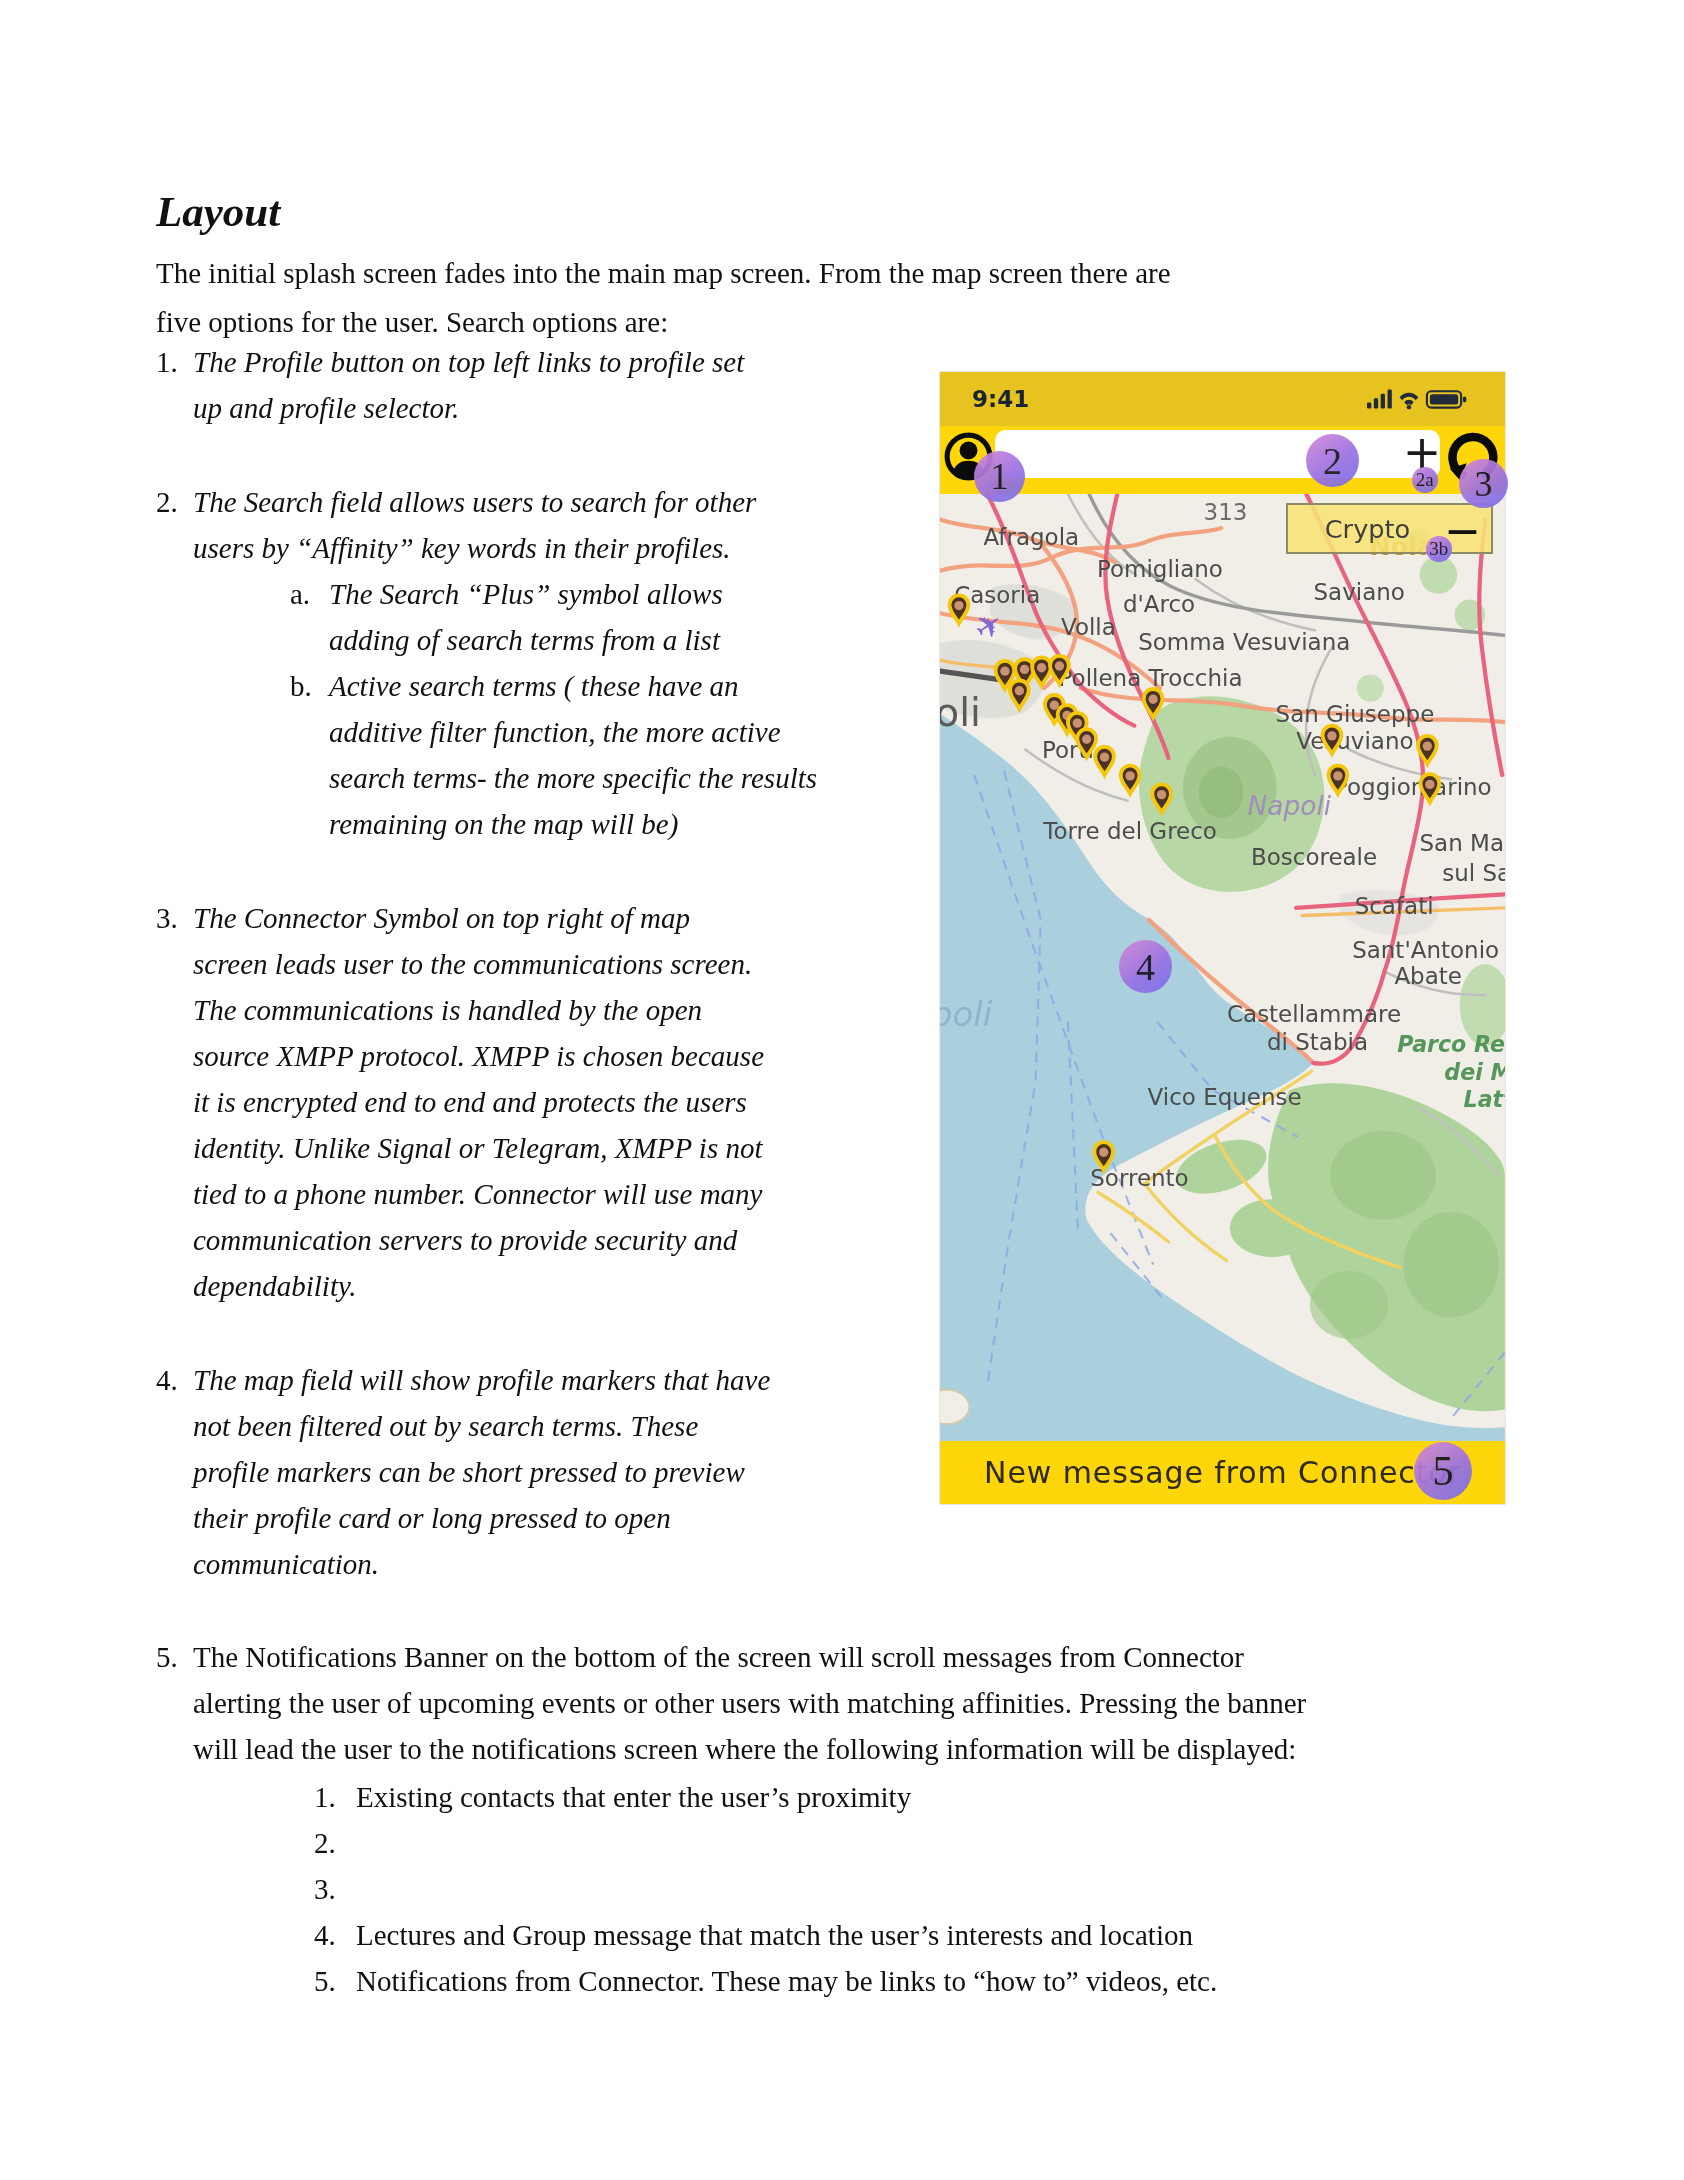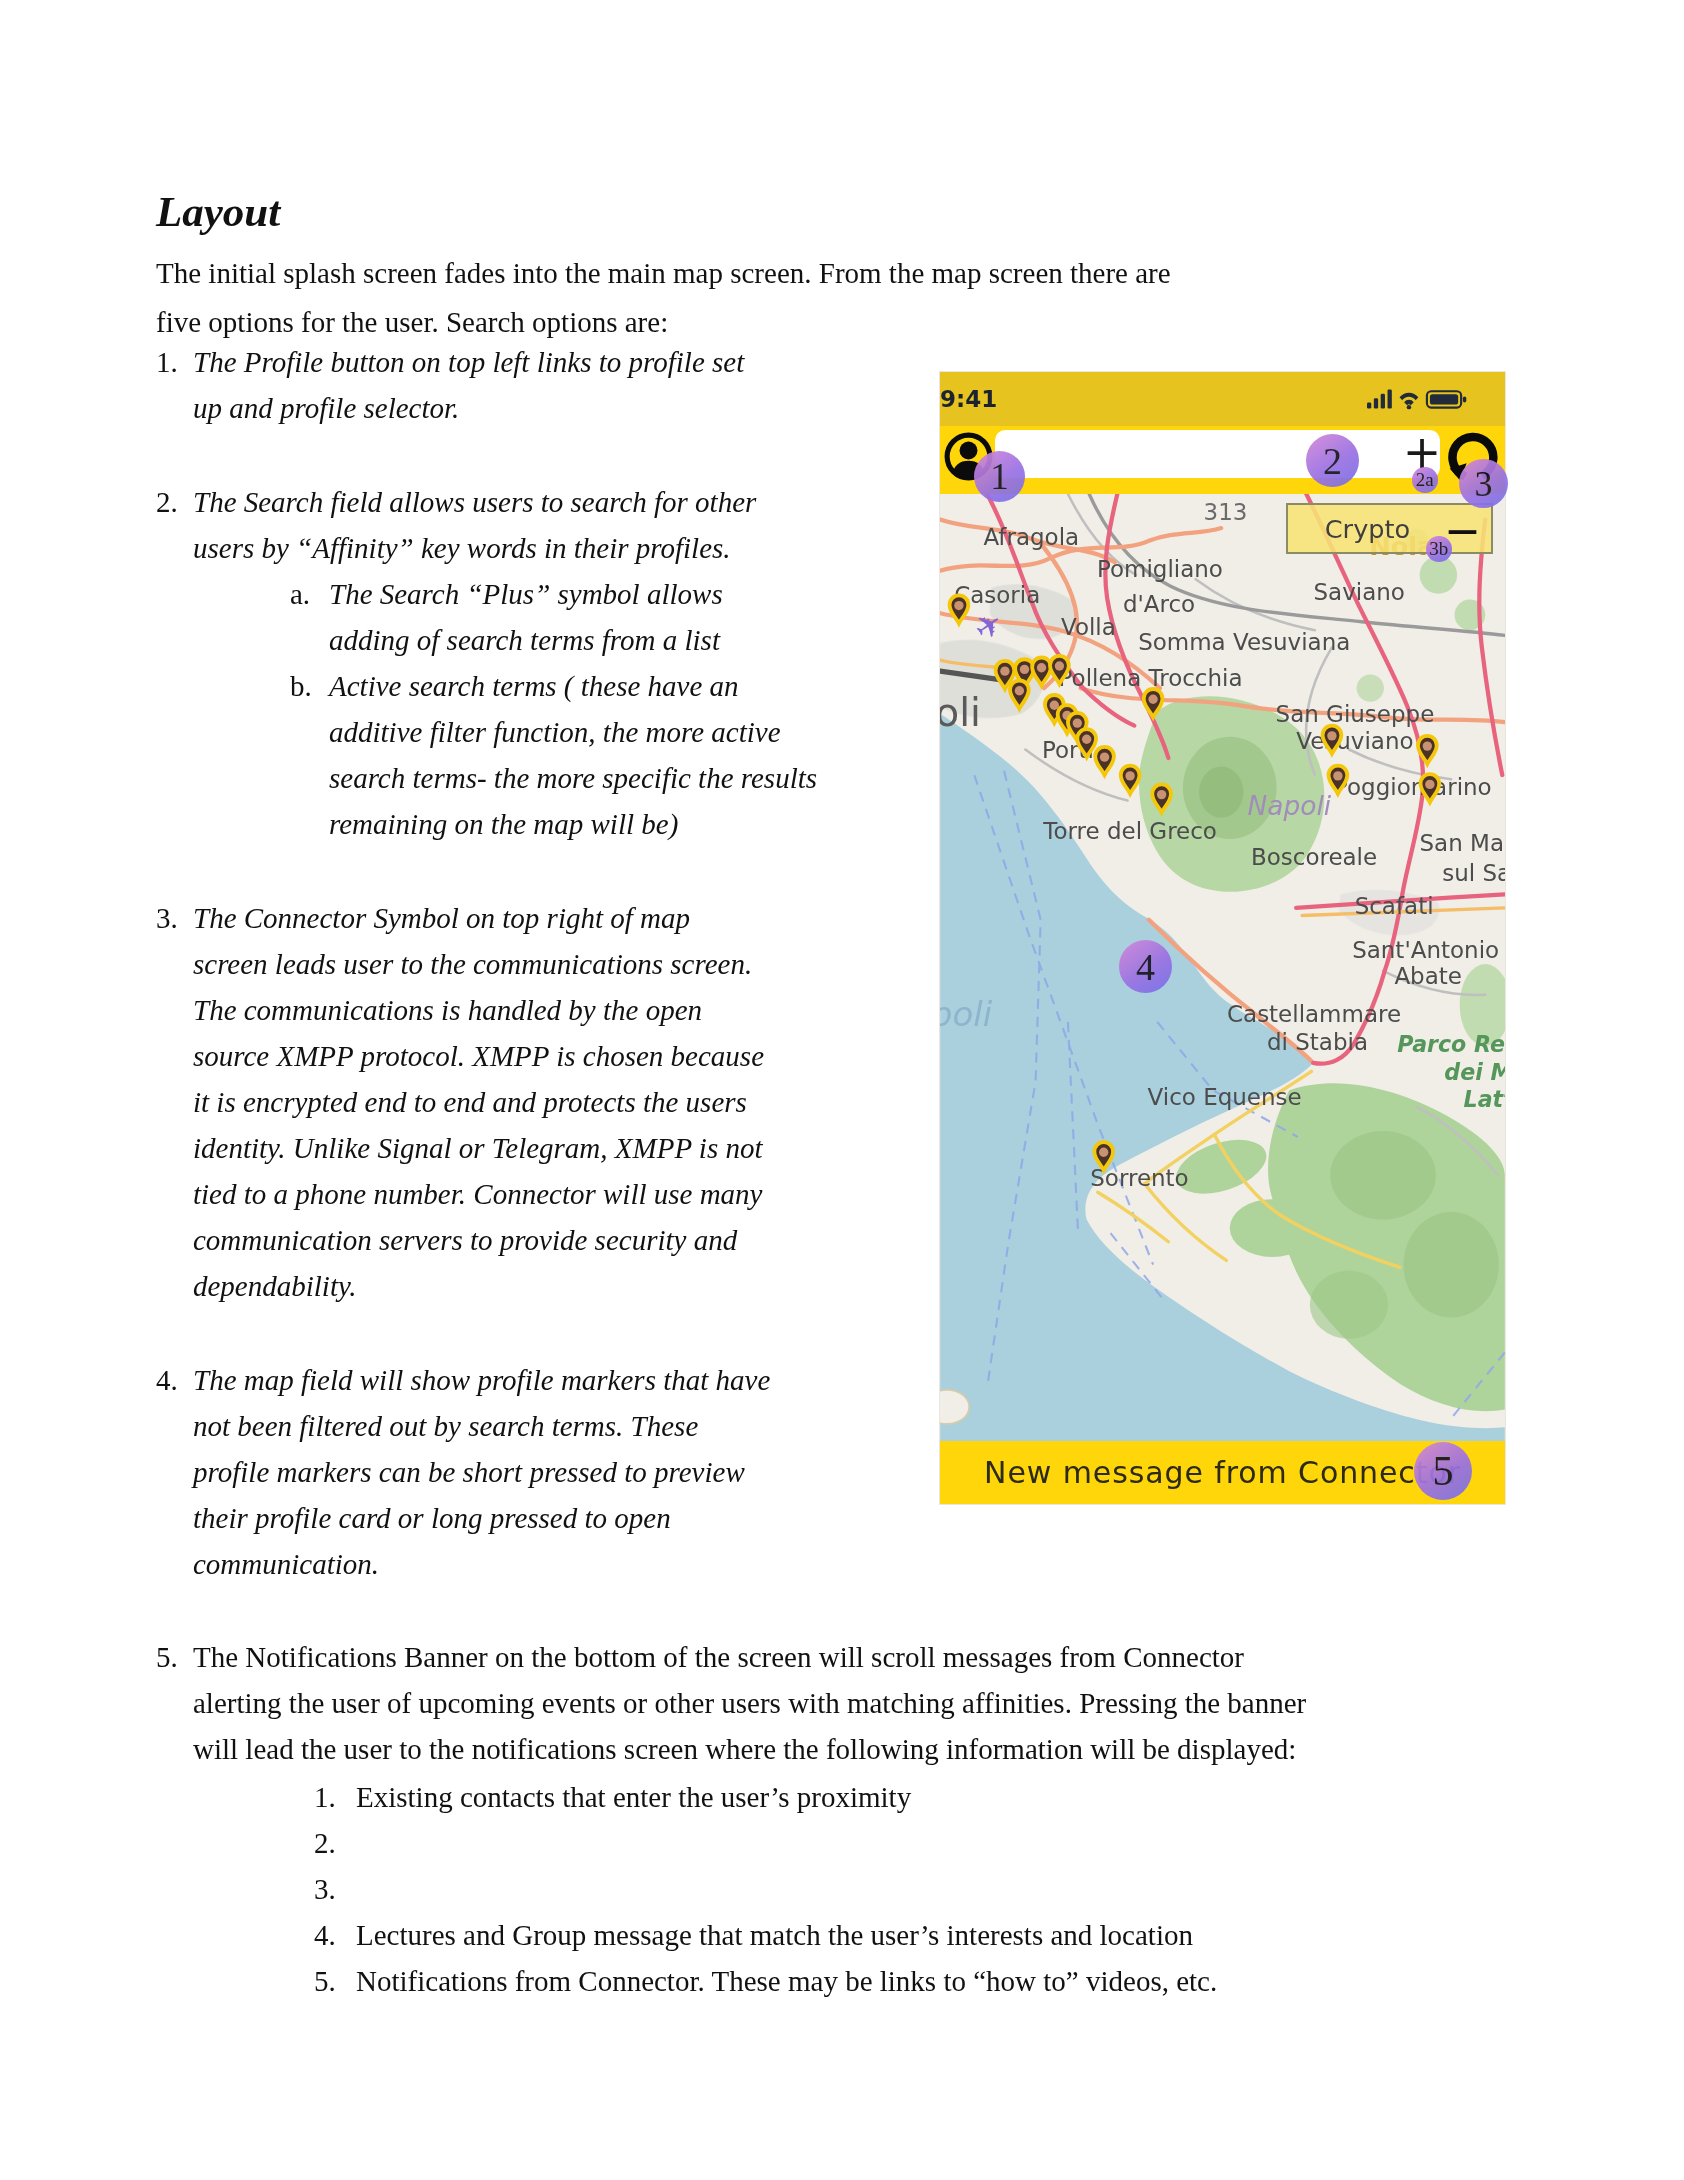--- a/index.html
+++ b/index.html
@@ -22,21 +22,21 @@
   .wide-item .num{width:37px;flex:0 0 37px;}
   .wide-item .txt{white-space:pre-line;}
   .sub-list{margin-top:1.7px;}
   .sub-li{display:flex;margin-left:121px;line-height:46px;}
   .sub-li .snum{width:42px;flex:0 0 42px;}
 
   
   .phone{position:absolute;left:940px;top:372px;width:565px;height:1132px;
          z-index:1;font-family:"DejaVu Sans",sans-serif;box-shadow:0 0 0 0.9px #e8e4da;}
   .statusbar{height:54px;background:#E6C31F;display:flex;align-items:center;}
-  .statusbar .time{font-size:23px;font-weight:bold;color:#1b2331;}
+  .statusbar .time{margin-left:32px;font-size:23px;font-weight:bold;color:#1b2331;}
   .statusbar .sicons{margin-left:auto;margin-right:37px;display:flex;align-items:center;}
   .appheader{height:68px;background:#FFD60A;position:relative;}
   .profile-btn{position:absolute;left:1.7px;top:4.3px;width:53px;height:53px;}
   .search-field{position:absolute;left:55px;top:4.3px;width:445px;height:48px;
                 background:#fff;border:none;border-radius:10.2px;outline:none;
                 font-size:24px;padding:0 51px 0 15.3px;box-sizing:border-box;}
   .plus-btn{position:absolute;left:460px;top:1.7px;width:44px;height:49px;
             font-size:46px;font-weight:500;color:#1a1a1a;text-align:center;line-height:49px;
             font-family:"DejaVu Sans",sans-serif;cursor:default;}
   .connector-btn{position:absolute;left:508px;top:3.4px;width:51px;height:55px;}

